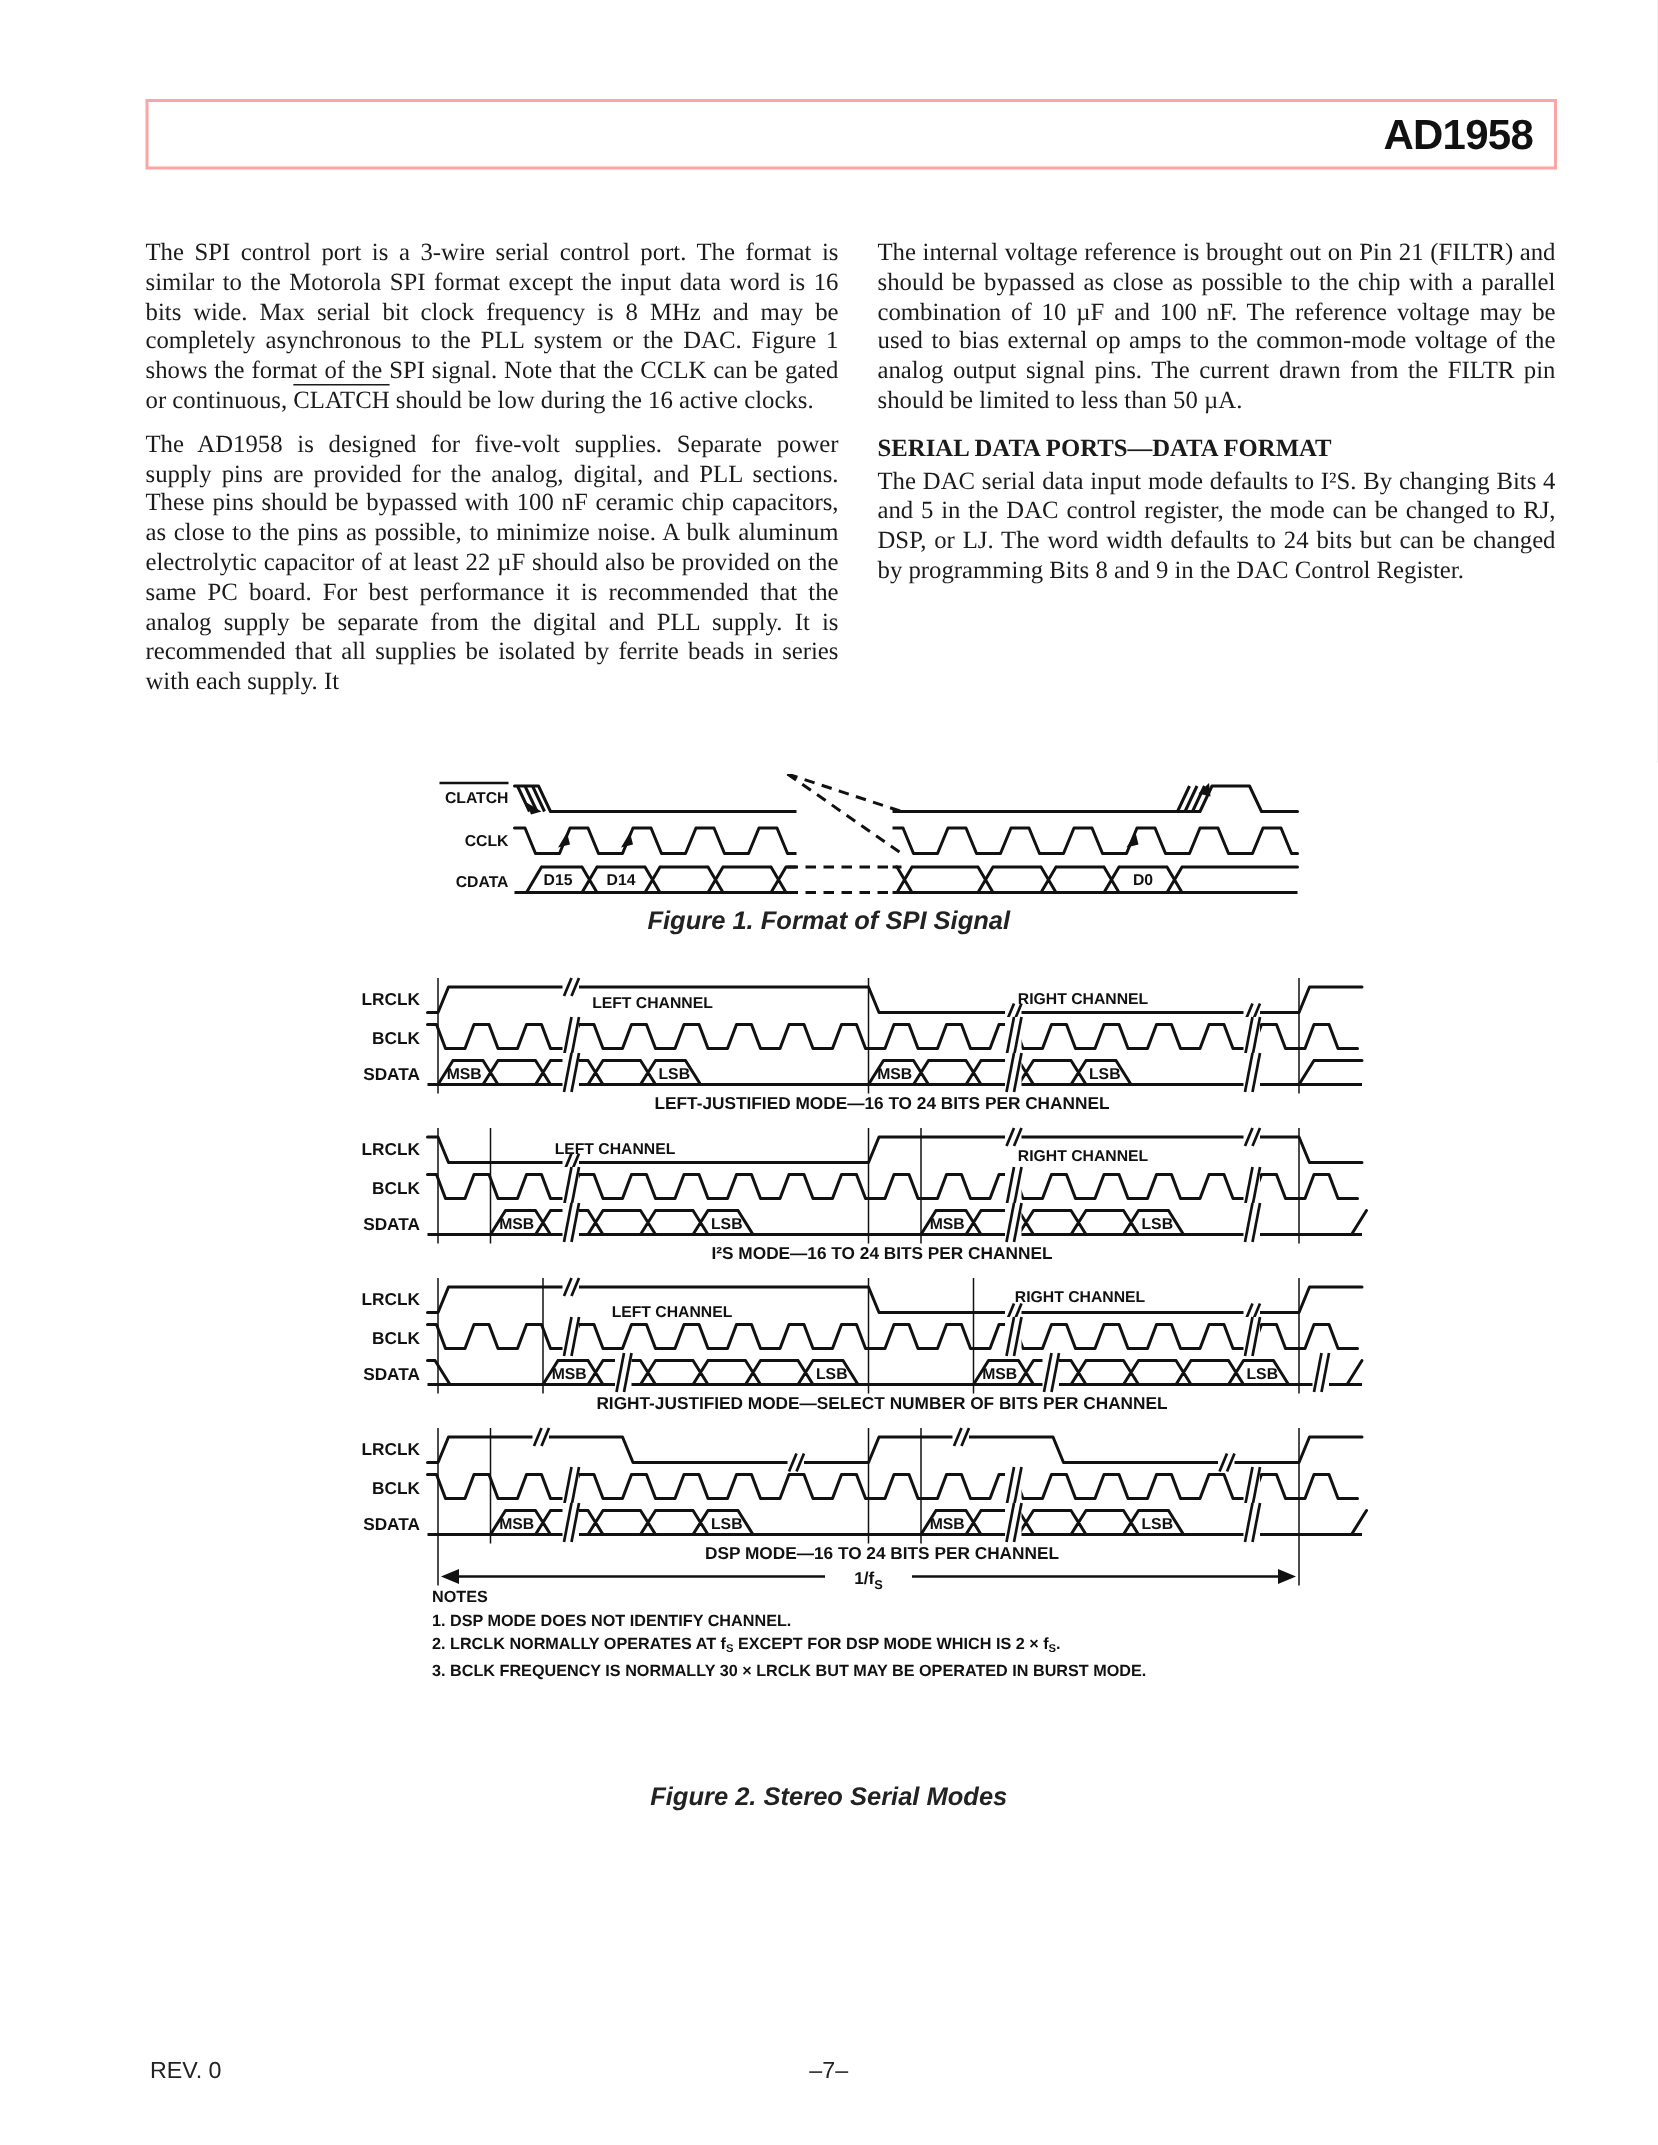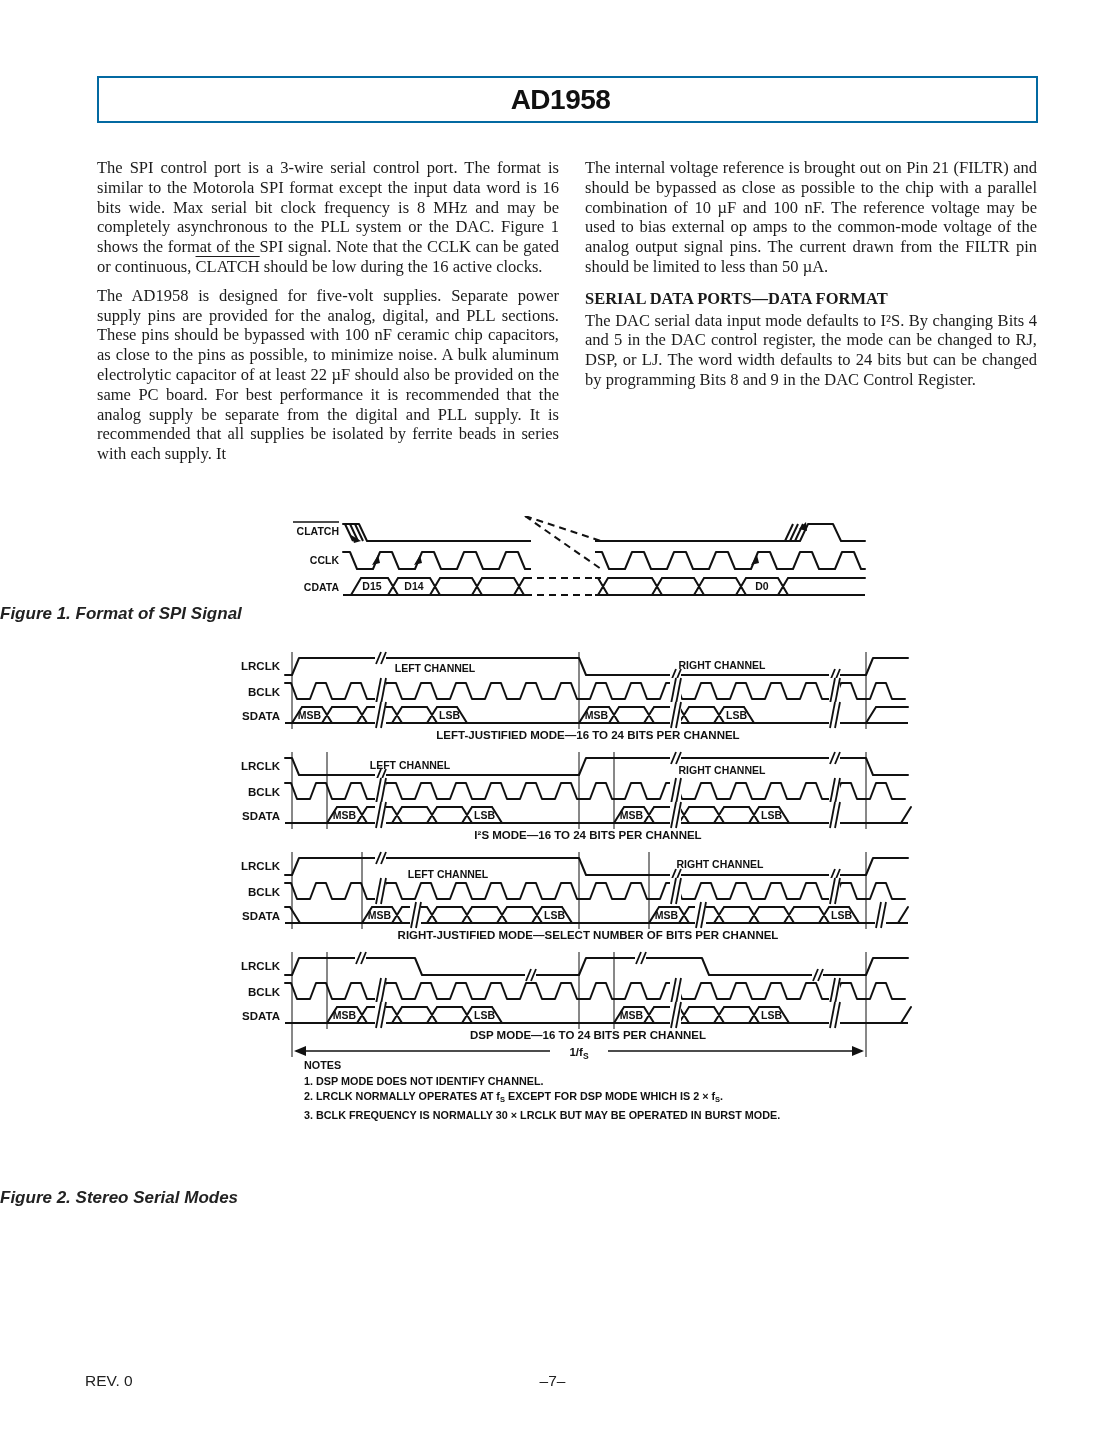--- a/index.html
+++ b/index.html
@@ -1,40 +1,40 @@
 <!DOCTYPE html>
 <html><head>
 <meta charset="utf-8">
 <style>
   * { margin:0; padding:0; box-sizing:border-box; }
   html,body { background:#e8e8e8; }
   .page { position:relative; width:1105px; height:1430px; background:#ffffff;
           font-family:"Liberation Serif", serif; color:#1b1b1b; margin:0 auto; overflow:hidden; }
-  .header-box { position:absolute; left:97px; top:76px; width:941px; height:47px;
-                border:2px solid #0369a1; display:flex; align-items:center; justify-content:center; }
+  .header-box { position:absolute; left:97px; top:66px; width:941px; height:47px;
+                border:2px solid #fca5a5; display:flex; align-items:center; justify-content:flex-end; }
   .part-title { font-family:"Liberation Sans", sans-serif; font-weight:bold; font-size:28px;
                 letter-spacing:-0.5px; padding-right:14px; color:#111; }
   .col { position:absolute; top:126px; font-size:16.5px; line-height:19.8px; text-align:justify;margin-top:32px; }
   .col-left  { left:97px;  width:462px; }
   .col-right { left:585px; width:452px; }
   .col p { margin:0 0 9px 0; }
   .col h3 { font-size:16.5px; font-weight:bold; margin:12px 0 2px 0; text-align:left; }
   .ovl { text-decoration:overline; }
   .fig { position:absolute; }
   svg text { font-family:"Liberation Sans", sans-serif; font-weight:bold; fill:#111; }
   .t11 { font-size:11.5px; }
   .t10 { font-size:10.5px; }
-  .figcap { position:absolute; width:100%; text-align:left;
+  .figcap { position:absolute; width:100%; text-align:center;
             font-family:"Liberation Sans", sans-serif; font-style:italic; font-weight:bold;
             font-size:17px; color:#222; }
-  .notes { position:absolute; left:304px; top:1058px; width:620px;
+  .notes { position:absolute; left:288px; top:1058px; width:620px;
            font-family:"Liberation Sans", sans-serif; font-weight:bold; font-size:10.8px;
            line-height:15.5px; color:#111; text-align:left; }
   .nsub { font-size:7.5px; vertical-align:-2px; }
-  .footer-rev  { position:absolute; left:85px; top:1372px; font-family:"Liberation Sans", sans-serif;
+  .footer-rev  { position:absolute; left:100px; top:1372px; font-family:"Liberation Sans", sans-serif;
                  font-size:15.5px; color:#222; }
   .footer-page { position:absolute; left:0; top:1372px; width:1105px; text-align:center;
                  font-size:15.5px; font-family:"Liberation Sans", sans-serif; color:#222; }
 </style>
 </head>
 <body>
 
 <div class="page">
 
   <div class="header-box">

